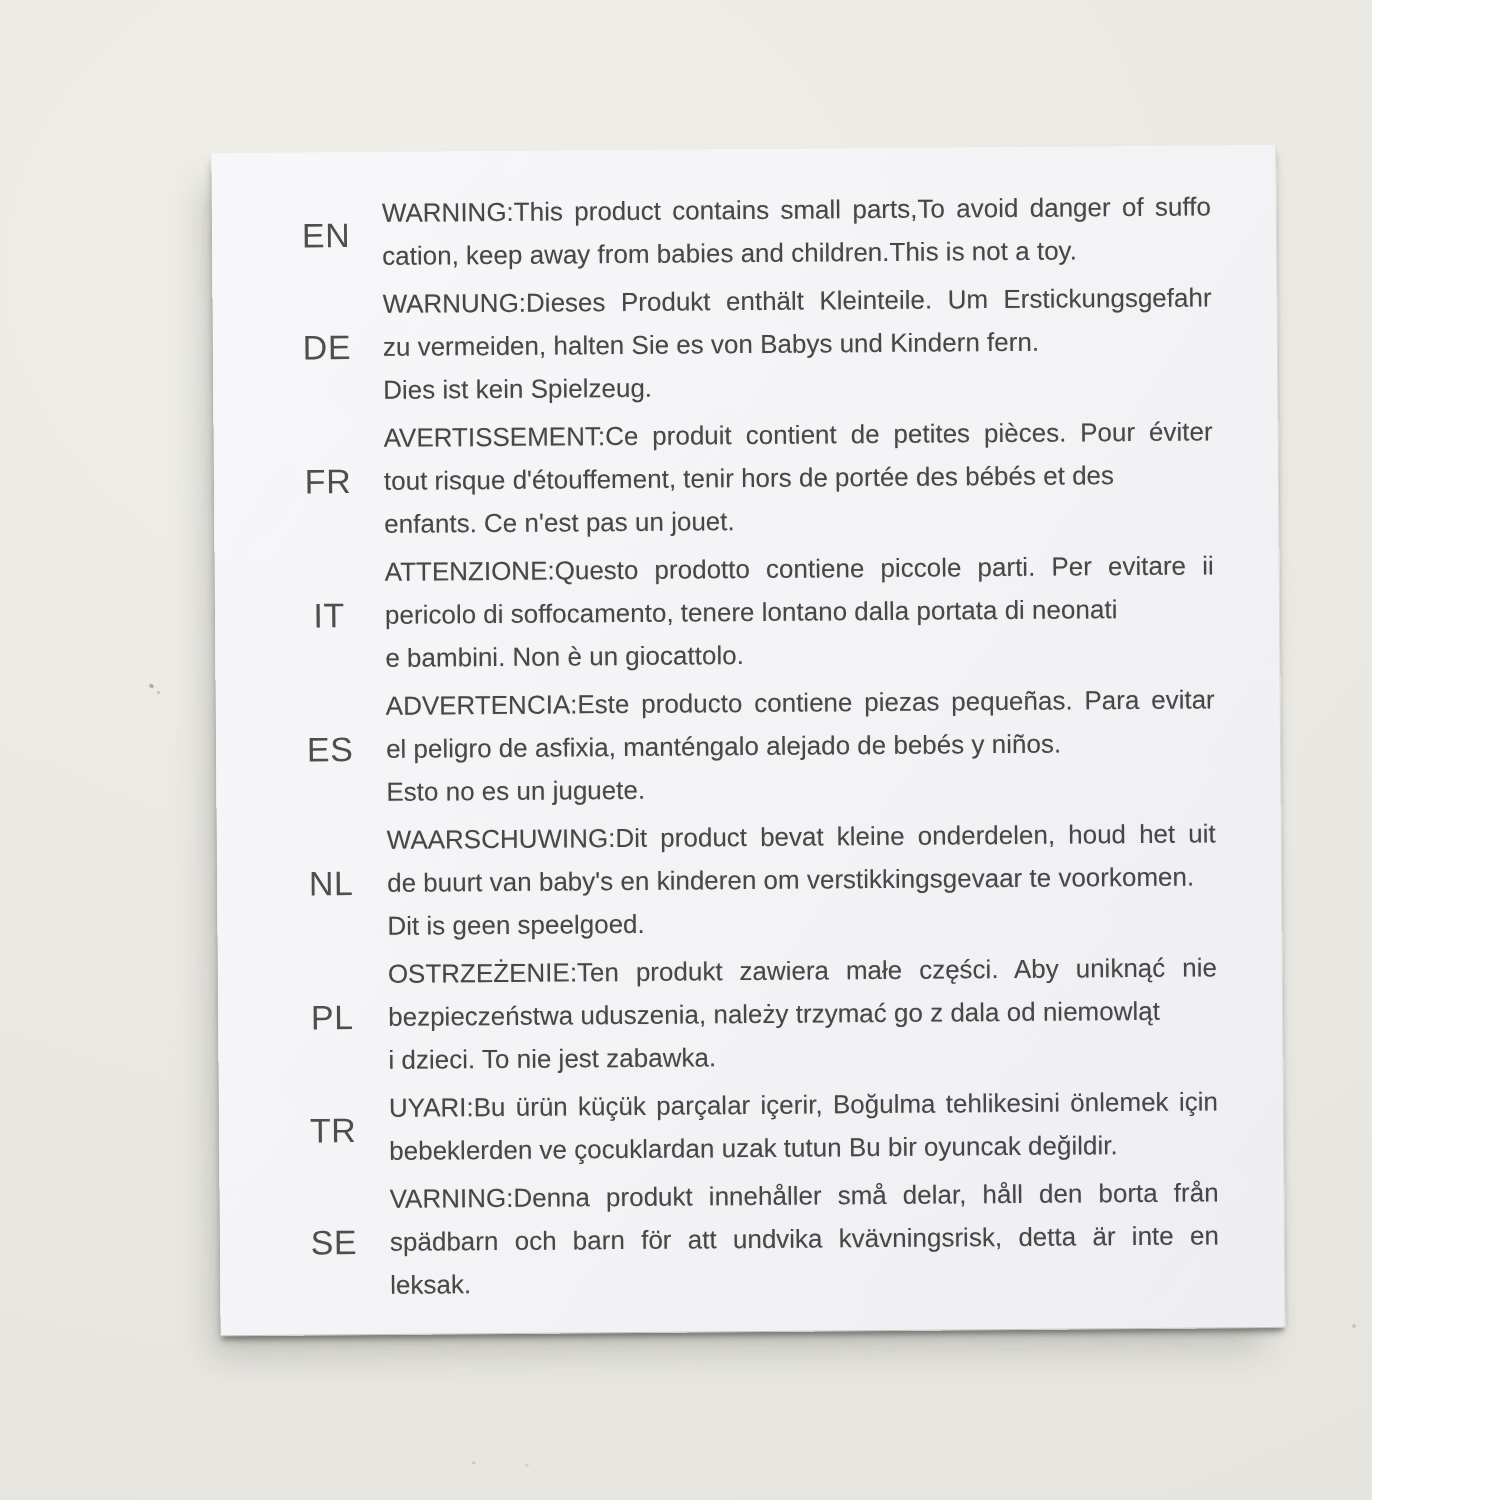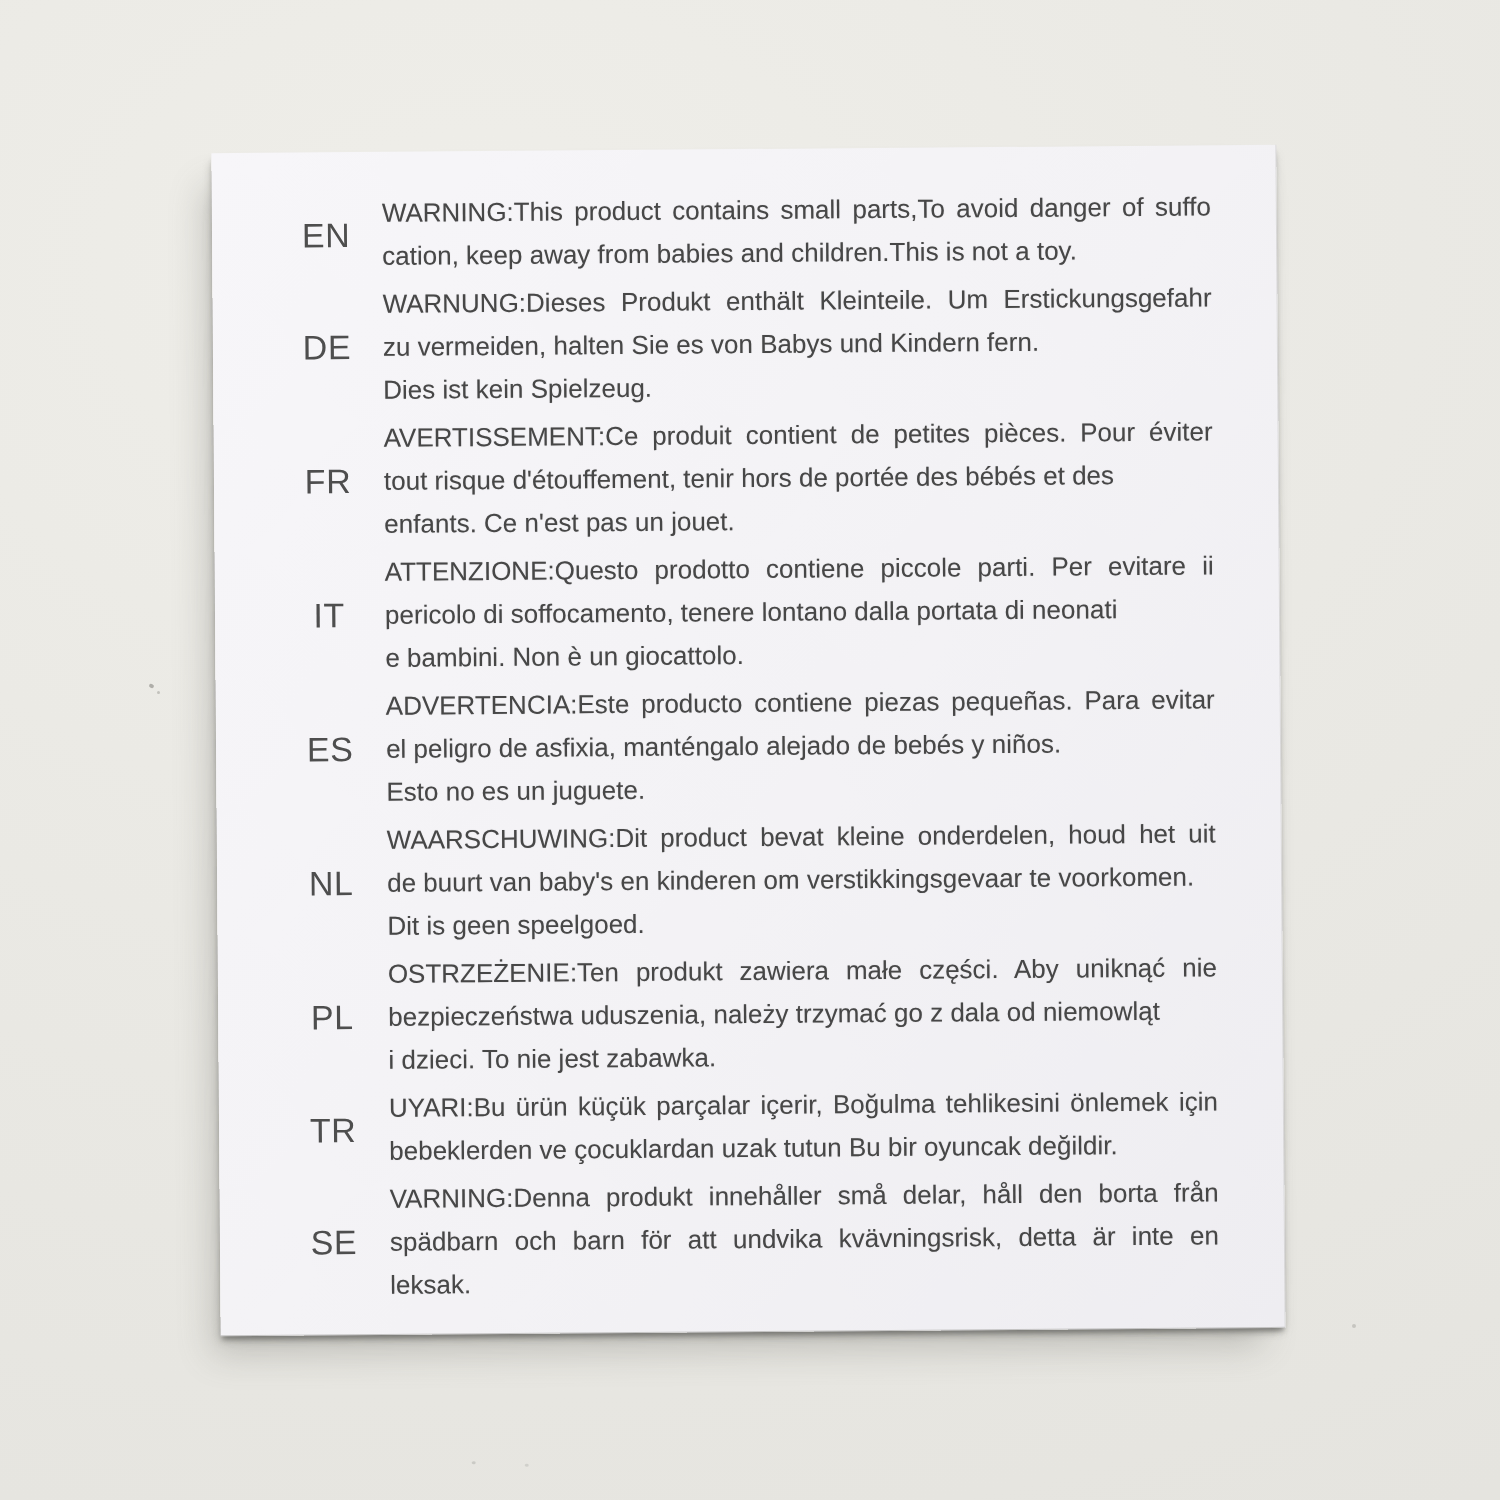--- a/index.html
+++ b/index.html
@@ -1,20 +1,20 @@
 <!DOCTYPE html>
 <html><head>
 <meta charset="utf-8">
 <style>
   html, body { margin: 0; padding: 0; }
   body { width: 1500px; height: 1500px; font-family: "Liberation Sans", "DejaVu Sans", sans-serif; }
 
   .scene {
     position: relative;
-    width: 1500px;
+    width: 1372px;
     height: 1500px;
     overflow: hidden;
     background:
       radial-gradient(130% 95% at 32% 18%, #efeee9 0%, #eae9e4 48%, #e5e4df 100%);
   }
 
   .paper {
     position: absolute;
     left: 216px;
     top: 149px;

